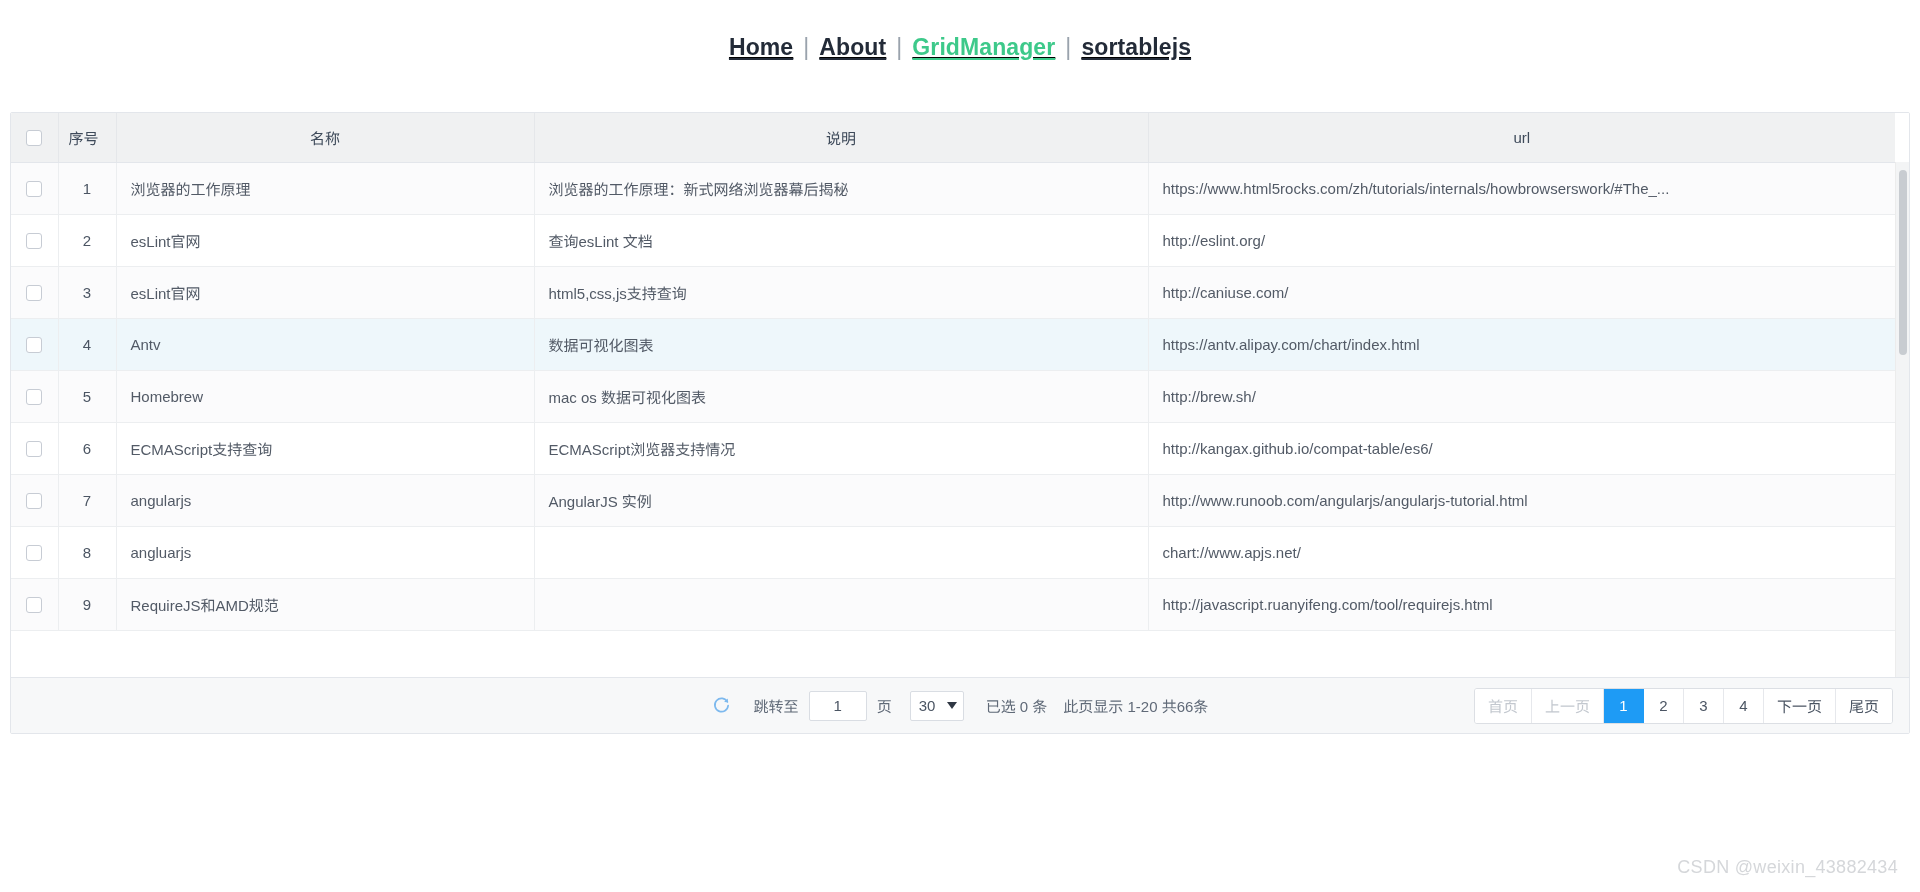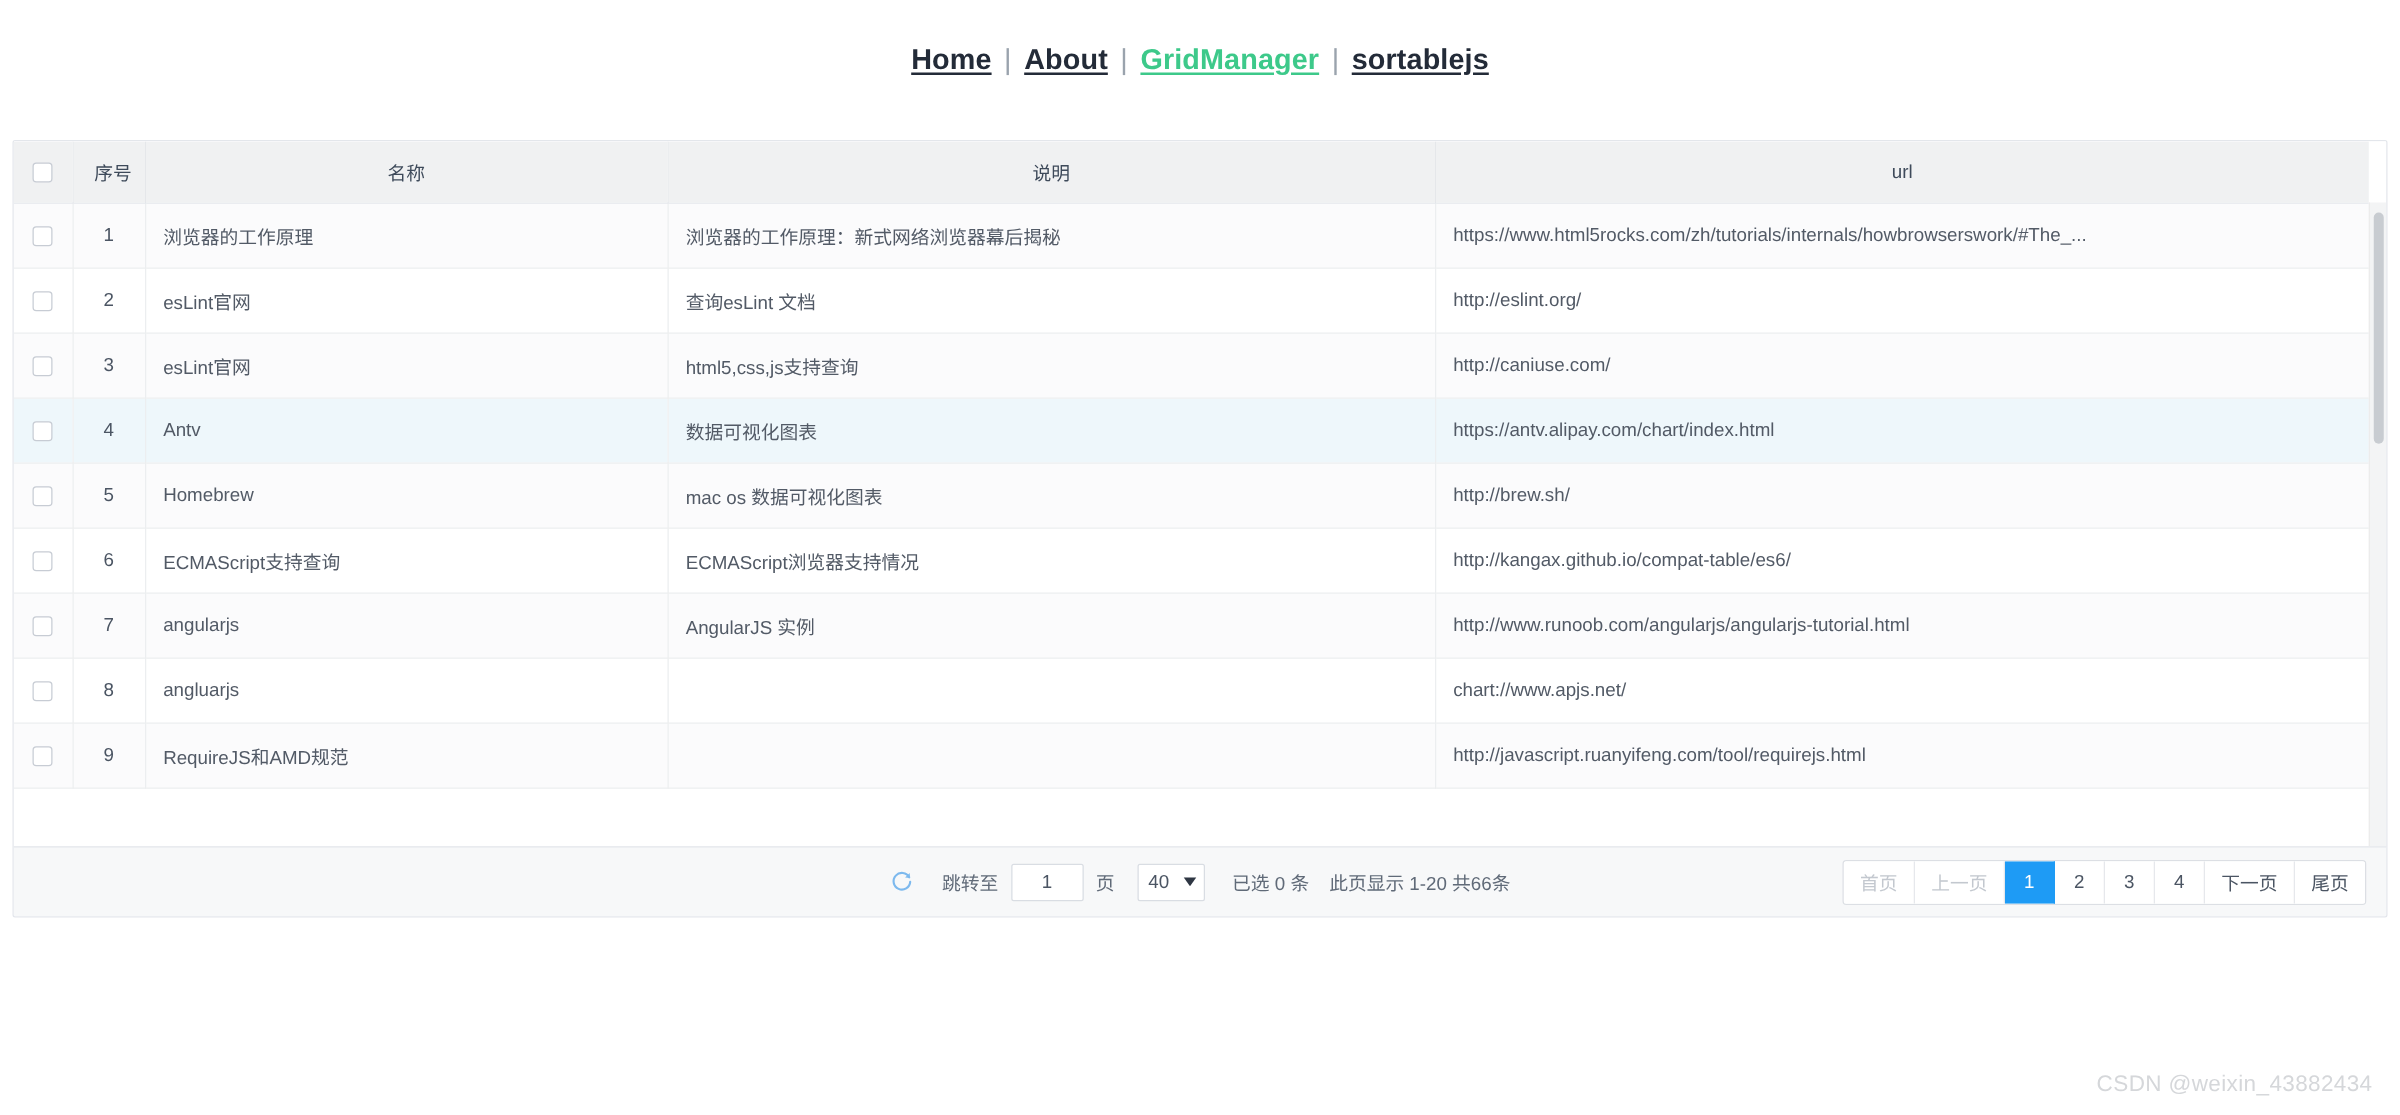--- a/index.html
+++ b/index.html
@@ -12,20 +12,21 @@
     background: #ffffff;
     font-family: "Liberation Sans", "DejaVu Sans", sans-serif;
     overflow: hidden;
   }
 
   .page {
     position: relative;
     width: 1920px;
     height: 892px;
     background: #ffffff;
+    text-decoration: underline;
   }
 
   
   .topnav {
     width: 100%;
     padding: 34px 0 22px 0;
     text-align: center;
     font-size: 23px;
     font-weight: bold;
     color: #2b3442;
@@ -83,21 +84,21 @@
     height: 49px;
     font-weight: normal;
     font-size: 15px;
     color: #3e4a5a;
     text-align: center;
     padding: 0 14px;
     vertical-align: middle;
     position: relative;
   }
   table.grid thead th.c-check { padding: 0; text-align: center; }
-  table.grid thead th.c-no { text-align: right; padding: 13px 10px; }
+  table.grid thead th.c-no { text-align: left; padding: 13px 10px; }
   table.grid thead th:last-child { border-right: none; }
 
   table.grid tbody td {
     border-bottom: 1px solid #eceef0;
     border-right: 1px solid #eceef0;
     height: 52px;
     padding: 0 14px;
     vertical-align: middle;
     color: #525a66;
     font-size: 15px;
@@ -382,21 +383,21 @@
           </svg>
         </span>
 
         <span class="jump-label">跳转至</span>
 
         <input class="jump-input" type="text" value="1" style="">
 
         <span class="jump-unit">页</span>
 
         <span class="size-select">
-          <span>40</span>
+          <span>30</span>
           <span class="caret"></span>
         </span>
 
         <span class="sel-info">已选 0 条</span>
         <span class="page-info">此页显示 1-20 共66条</span>
       </div>
 
       <div class="pager" id="pager">
           <span class="pg disabled">首页</span>
           <span class="pg disabled">上一页</span>

